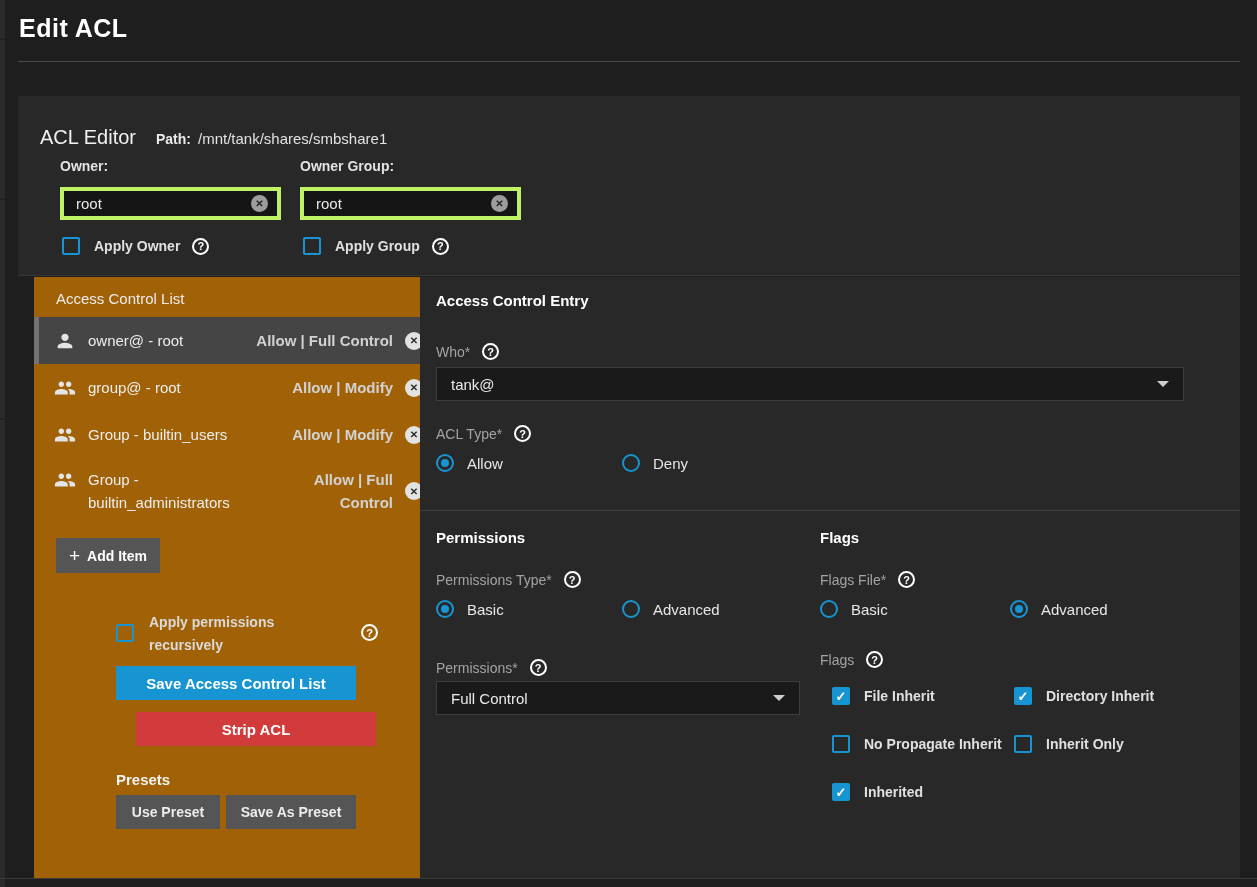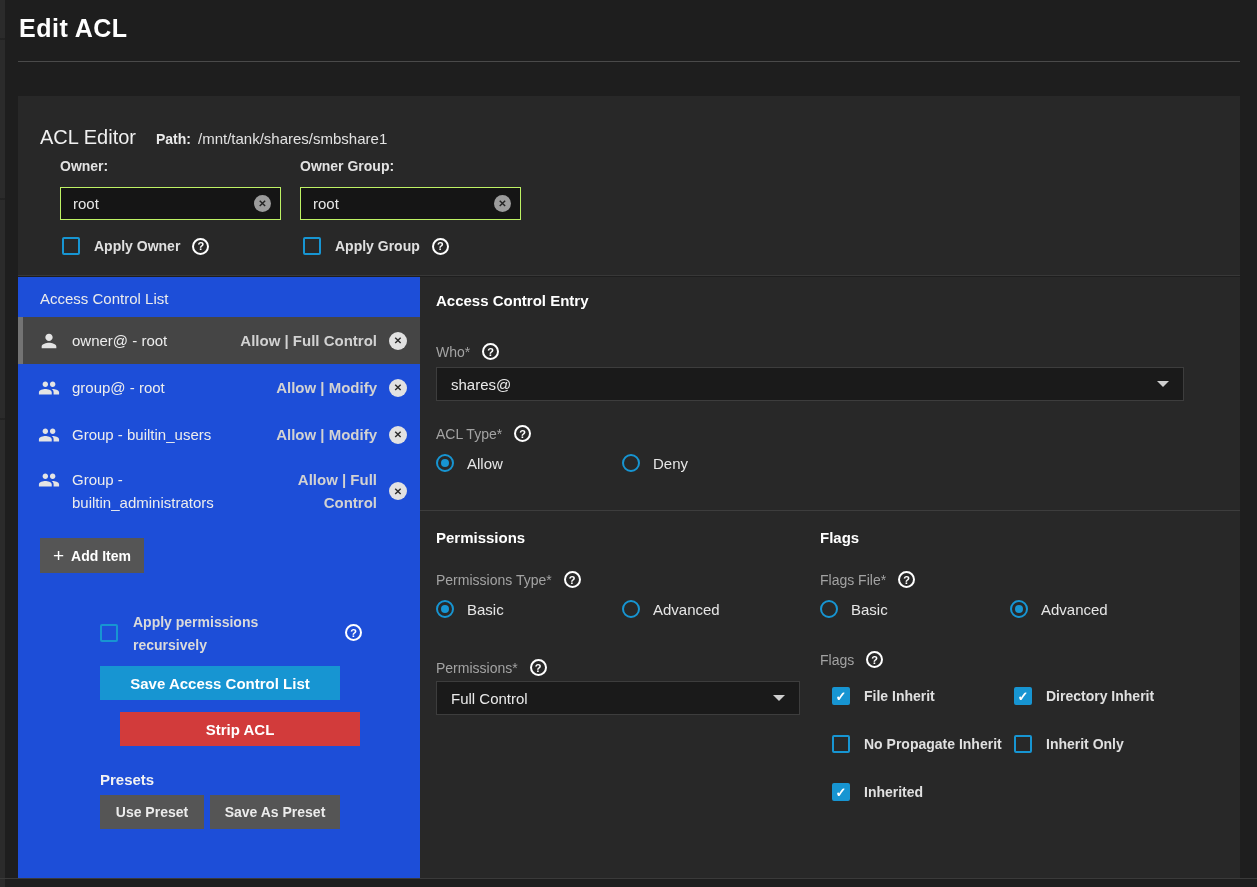--- a/index.html
+++ b/index.html
@@ -15,21 +15,21 @@
   .header-divider { position:absolute; left:18px; top:61px; width:1222px; height:1px; background:#4a4a4a; }
 
   
   .top-card { position:absolute; left:18px; top:96px; width:1222px; height:180px; background:#282828; border-bottom:1px solid #383838; }
   .editor-title-row { position:absolute; left:22px; top:30px; display:flex; align-items:baseline; gap:20px; }
   .editor-title { font-size:20px; color:#f0f0f0; }
   .path-wrap { font-size:14px; color:#d8d8d8; display:flex; gap:7px; align-items:baseline; }
   .path-label { font-weight:700; color:#eaeaea; }
   .path-value { font-size:15px; color:#e2e2e2; }
   .field-label { position:absolute; font-size:14px; font-weight:700; color:#e2e2e2; }
-  .text-field { position:absolute; width:221px; height:33px; background:#151515; border:1px solid #bef264; display:flex; align-items:center; padding:0 9px 0 12px; }
+  .text-field { position:absolute; width:221px; height:33px; background:#151515; border:4px solid #bef264; display:flex; align-items:center; padding:0 9px 0 12px; }
   .text-field input { flex:1; min-width:0; background:transparent; border:none; outline:none; color:#e8e8e8; font-size:15px; font-family:"Liberation Sans", sans-serif; }
   .clear-circle { width:17px; height:17px; border-radius:50%; background:#9c9c9c; color:#222; font-size:10px; font-weight:700; display:flex; align-items:center; justify-content:center; cursor:pointer; flex:0 0 auto; }
   .clear-circle::before { content:"✕"; }
 
   
   .cb { width:18px; height:18px; border:2px solid #1795d2; border-radius:2px; background:transparent; display:inline-flex; align-items:center; justify-content:center; flex:0 0 auto; }
   .cb.checked { background:#1795d2; color:#fff; font-size:13px; font-weight:700; }
   .cb.checked::before { content:"✓"; }
   .help { width:17px; height:17px; border:2px solid #ffffff; border-radius:50%; color:#ffffff; font-size:11px; font-weight:700; display:inline-flex; align-items:center; justify-content:center; flex:0 0 auto; }
   .help::before { content:"?"; }
@@ -38,21 +38,21 @@
   .cb-row { position:absolute; display:flex; align-items:center; gap:14px; }
   .cb-row .lbl { font-size:14px; font-weight:700; color:#e0e0e0; }
   .radio-row { position:absolute; display:flex; align-items:center; gap:13px; }
   .radio-row .lbl { font-size:15px; color:#e6e6e6; }
 
   
   .lower { position:absolute; left:18px; top:277px; width:1222px; height:601px; }
   .bottom-divider { position:absolute; left:0; top:878px; width:1257px; height:1px; background:#3a3a3a; }
 
   
-  .acl-list { position:absolute; left:0; top:0; width:402px; height:601px; background:#1d4ed8; }
+  .acl-list { position:absolute; left:16px; top:0; width:402px; height:601px; background:#a16207; }
   .list-title { position:absolute; left:22px; top:13px; font-size:15px; color:#ececec; }
   .acl-item { position:absolute; left:0; width:402px; display:flex; align-items:center; padding:0 13px 0 20px; gap:12px; cursor:pointer; }
   .acl-item.selected { background:#454545; border-left:5px solid #737373; padding-left:15px; }
   .acl-item .who-icon { width:22px; height:22px; flex:0 0 auto; display:flex; }
   .acl-item .who-icon svg { width:22px; height:22px; fill:#e4e4e4; }
   .item-label { flex:1; font-size:15px; color:#ededed; line-height:23px; }
   .item-perm { font-size:15px; font-weight:700; color:#d2d2d2; text-align:right; line-height:23px; }
   .x-circle { width:18px; height:18px; border-radius:50%; background:#e2e2e2; color:#2b2b2b; font-size:10px; font-weight:700; display:flex; align-items:center; justify-content:center; cursor:pointer; flex:0 0 auto; }
   .x-circle::before { content:"✕"; }
   .acl-item.tall .item-label { max-width:200px; }
@@ -194,21 +194,21 @@
     </aside>
 
     <main class="ace-panel">
       <span class="section-heading" style="left:16px; top:15px;">Access Control Entry</span>
 
       <div class="field-label-row" style="left:16px; top:66px;">
         <span class="lbl">Who*</span>
         <span class="help"></span>
       </div>
       <div class="select" style="left:16px; top:90px; width:748px;">
-        <span class="select-value">shares@</span>
+        <span class="select-value">tank@</span>
         <span class="caret"></span>
       </div>
 
       <div class="field-label-row" style="left:16px; top:148px;">
         <span class="lbl">ACL Type*</span>
         <span class="help"></span>
       </div>
       <div class="radio-row" style="left:16px; top:177px;">
         <span class="radio selected"></span>
         <span class="lbl">Allow</span>

